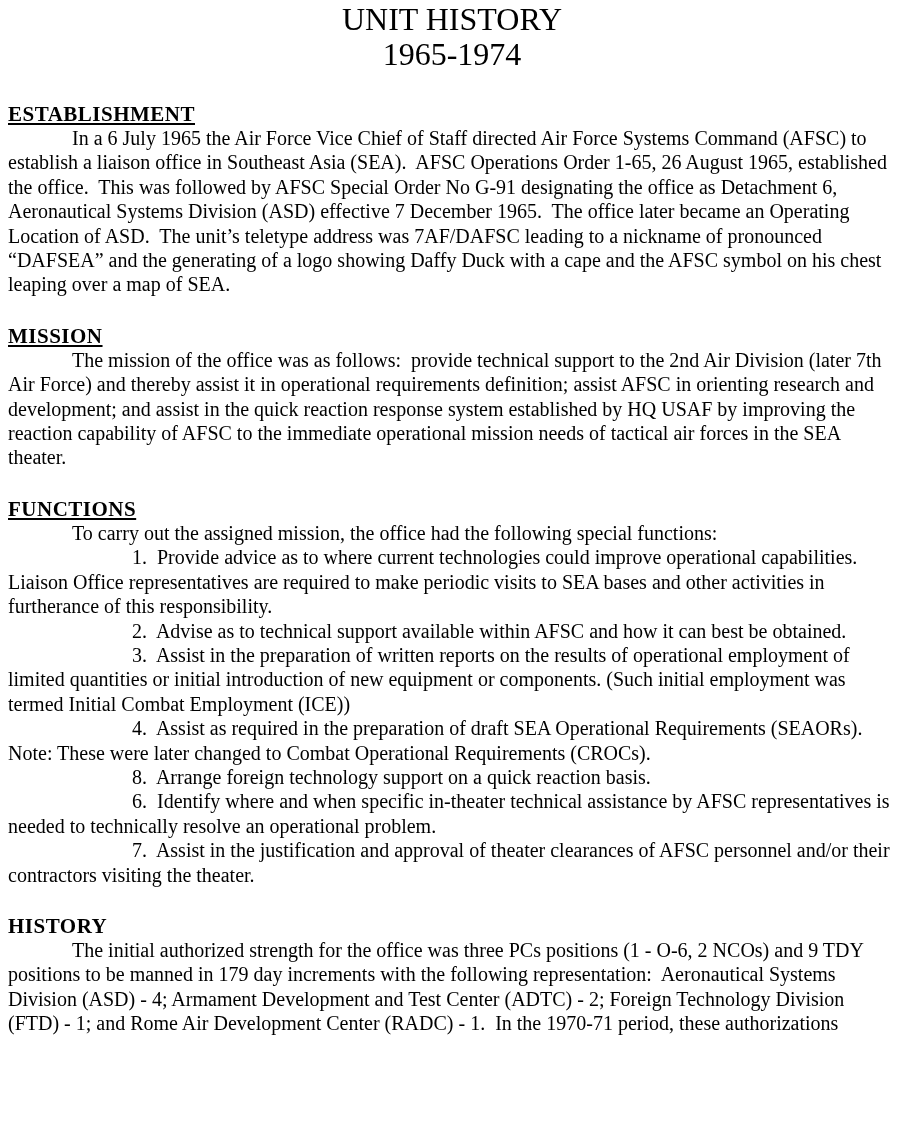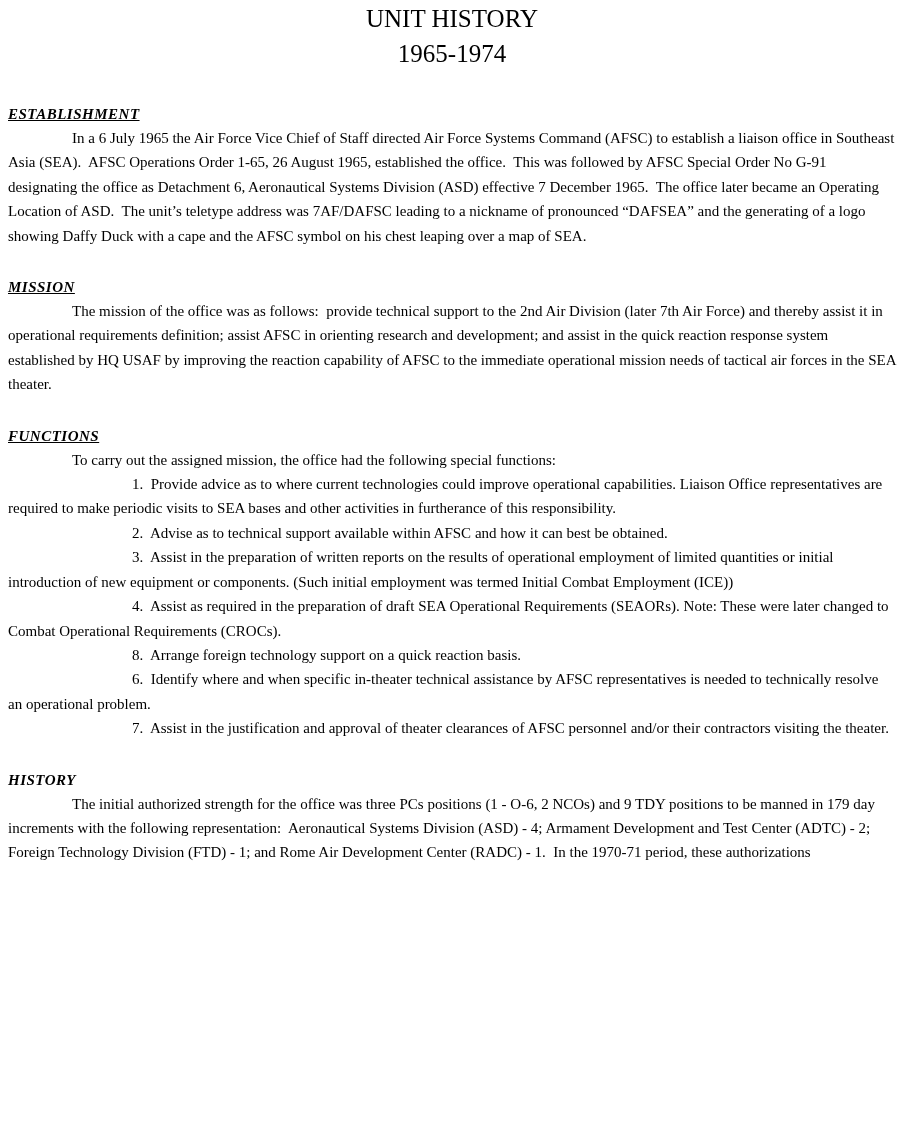--- a/index.html
+++ b/index.html
@@ -16,42 +16,41 @@
   }
   .page {
     box-sizing: border-box;
     width: 904px;
     height: 1130px;
     padding: 2px 8px 0 8px;
     background: #ffffff;
   }
   .doc-title {
     text-align: center;
-    font-size: 25px;
+    font-size: 32px;
     line-height: 34.5px;
     font-weight: normal;
     margin: 0 0 31px 0;
   }
   .title-line {
     white-space: nowrap;
   }
   .section-heading {
-    font-size: 15px;
+    font-size: 21px;
     font-weight: bold;
     line-height: 24px;
     letter-spacing: 0.5px;
     margin: 27px 0 0 0;
-    font-style: italic;
   }
   .section-heading.underlined {
     text-decoration: underline;
   }
   p {
     margin: 0;
-    font-size: 15px;
+    font-size: 20px;
     line-height: 24.4px;
     white-space: pre-wrap;
     text-align: left;
   }
   .para {
     text-indent: 64px;
   }
   .numbered-item {
     text-indent: 124px;
   }

